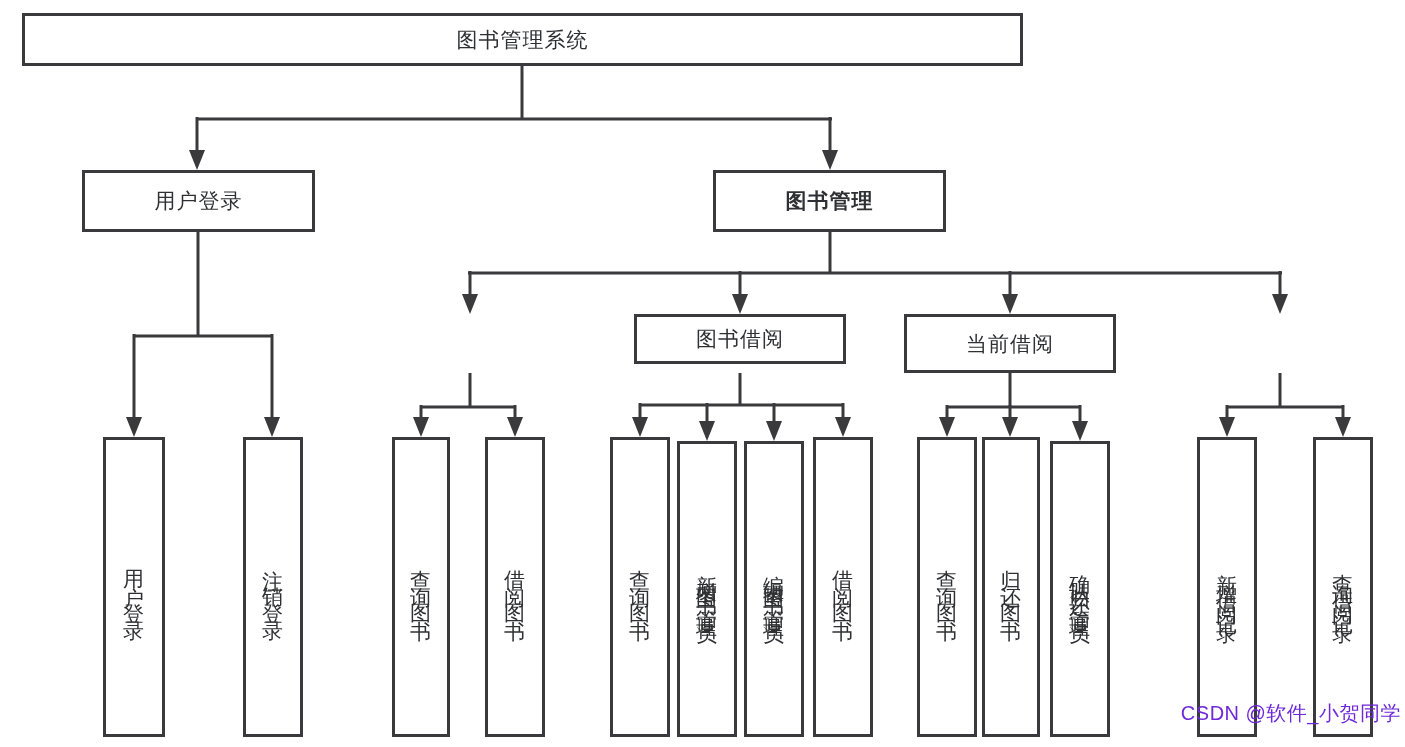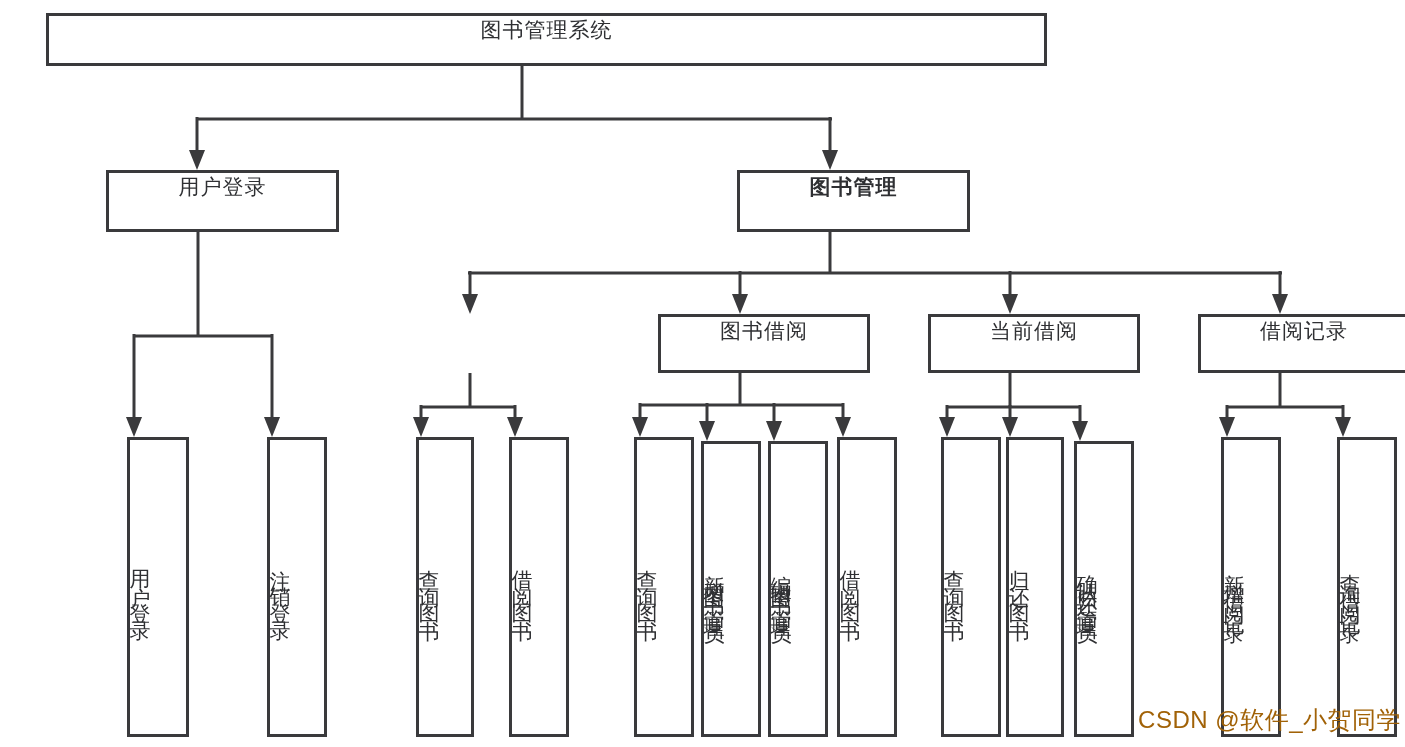--- a/index.html
+++ b/index.html
@@ -11,41 +11,40 @@
     font-family: "Liberation Sans", sans-serif;
     overflow: hidden;
   }
   svg.wires { position: absolute; left: 0; top: 0; width: 1405px; height: 747px; }
   .node {
     position: absolute;
     box-sizing: border-box;
     border: 3px solid #3a3a3c;
     background: #ffffff;
     display: flex;
-    align-items: flex-start;
+    align-items: center;
     justify-content: center;
     color: #2f3033;
     font-size: 21px;
     letter-spacing: 1px;
-    margin-left: 24px;
   }
   .leaf {
     writing-mode: vertical-lr;
     text-orientation: mixed;
     letter-spacing: 17px;
     line-height: 1;
   }
   .leaf.mid  { letter-spacing: 10px; }
   .leaf.long { letter-spacing: 7px; }
   .watermark {
     position: absolute;
     right: 4px;
-    bottom: 11px;
-    color: #a16207;
-    font-size: 24px;
+    bottom: 20px;
+    color: #6d28d9;
+    font-size: 20px;
     letter-spacing: 0.5px;
     z-index: 5;
   }
 </style>
 </head>
 <body>
 
 <div class="canvas">
 
   <svg class="wires" viewBox="0 0 1405 747" xmlns="http://www.w3.org/2000/svg">
@@ -141,29 +140,26 @@
     <span>图书管理系统</span>
   </div>
 
   <div class="node" style="left:82px; top:170px; width:233px; height:62px;">
     <span>用户登录</span>
   </div>
   <div class="node" style="left:713px; top:170px; width:233px; height:62px;font-weight:bold;">
     <span>图书管理</span>
   </div>
 
-  <div class="node" style="left:634px; top:314px; width:212px; height:59px;">
+  <div class="node" style="left:634px; top:314px; width:212px; height:50px;">
     <span>图书借阅</span>
   </div>
   <div class="node" style="left:904px; top:314px; width:212px; height:59px;">
     <span>当前借阅</span>
   </div>
-  <div class="node" style="left:1174px; top:314px; width:212px; height:59px;">
-    <span>借阅记录</span>
-  </div>
 
   <div class="node leaf" style="left:103px; top:437px; width:62px; height:300px;">
     <span>用户登录</span>
   </div>
   <div class="node leaf" style="left:243px; top:437px; width:60px; height:300px;">
     <span>注销登录</span>
   </div>
 
   <div class="node leaf" style="left:392px; top:437px; width:58px; height:300px;">
     <span>查询图书</span>

